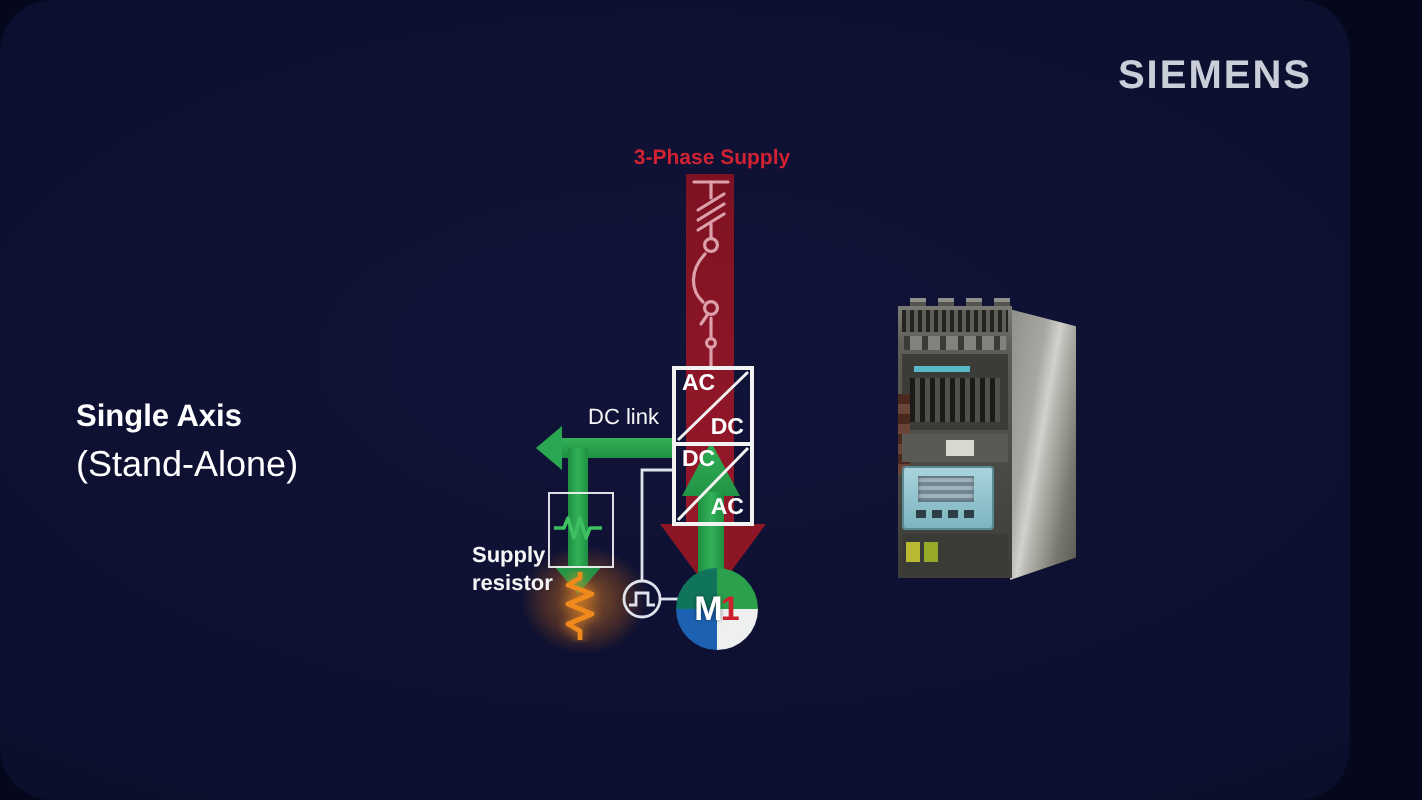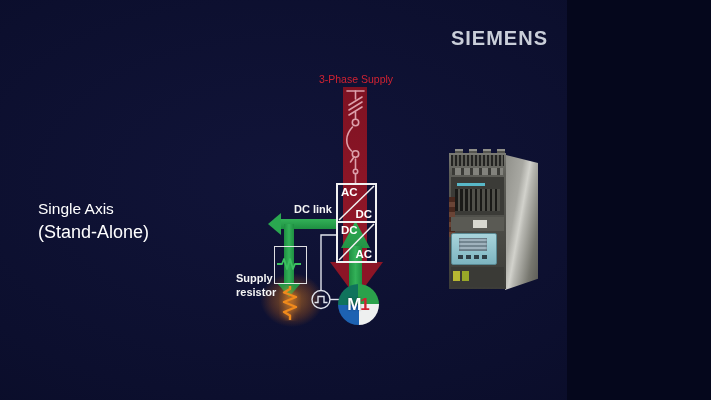--- a/index.html
+++ b/index.html
@@ -1,32 +1,33 @@
 <!DOCTYPE html>
 <html><head>
 <meta charset="utf-8">
 <style>
   html,body{margin:0;padding:0;background:#05071c;}
   #stage{
-    position:relative;width:567px;height:400px;overflow:hidden;
+    position:relative;width:675px;height:400px;overflow:hidden;
     font-family:"Liberation Sans",sans-serif;
     background:radial-gradient(ellipse 120% 100% at 50% 45%, #111439 0%, #0c0f2e 55%, #080a23 100%);
+    border-radius:26px;
   }
   .abs{position:absolute;}
 
   
   #logo{right:19px;top:27px;color:#c9ced9;font-weight:bold;font-size:20px;letter-spacing:1px;}
 
   
   #heading{left:38px;top:200px;color:#ffffff;}
-  #heading .t1{font-size:15.5px;font-weight:normal;}
+  #heading .t1{font-size:15.5px;font-weight:bold;}
   #heading .t2{font-size:18px;margin-top:4px;}
 
   
-  #supply-label{left:285px;top:73px;width:142px;text-align:center;color:#d02232;font-weight:normal;font-size:10.5px;}
+  #supply-label{left:285px;top:73px;width:142px;text-align:center;color:#d02232;font-weight:bold;font-size:10.5px;}
   #red-band{left:343px;top:87px;width:24px;height:176px;background:linear-gradient(180deg,#7e1222,#96182a);z-index:1;}
   #red-arrow-head{left:330px;top:262px;width:53px;height:36px;background:#8c1526;
     clip-path:polygon(0 0,100% 0,50% 100%);z-index:1;}
   .linework{stroke:#dda0ab;stroke-width:1.6;fill:none;stroke-linecap:round;}
 
   
   .conv-box{width:41px;height:40px;border:2px solid #f2f2f2;box-sizing:border-box;z-index:3;color:#ffffff;font-weight:bold;font-size:11.5px;}
   #rectifier{left:336px;top:183px;}
   #inverter{left:336px;top:221px;height:42px;}
   .conv-box .lab-tl{position:absolute;left:3px;top:1px;}
@@ -39,21 +40,21 @@
   .green-h{background:linear-gradient(180deg,#33b158,#1e8f41);z-index:2;}
   #up-shaft{left:349px;top:246px;width:13px;height:58px;}
   #up-head{left:341px;top:221px;width:29px;height:27px;background:linear-gradient(180deg,#2fae54,#239446);
     clip-path:polygon(50% 0,100% 100%,0 100%);z-index:2;}
   #dclink-band{left:280px;top:219px;width:56px;height:10px;}
   #dclink-head{left:268px;top:213px;width:13px;height:22px;background:#2aa750;
     clip-path:polygon(0 50%,100% 0,100% 100%);z-index:2;}
   #branch-shaft{left:284px;top:224px;width:10px;height:60px;}
   #branch-head{left:277px;top:283px;width:24px;height:14px;background:#239446;
     clip-path:polygon(50% 100%,0 0,100% 0);z-index:2;}
-  #dclink-label{left:294px;top:203px;color:#f5f5f5;font-weight:bold;font-size:11px;z-index:3;}
+  #dclink-label{left:294px;top:203px;color:#f5f5f5;font-weight:normal;font-size:11px;z-index:3;}
 
   
   #chopper-box{left:274px;top:246px;width:33px;height:38px;border:1.5px solid rgba(245,245,245,0.9);box-sizing:border-box;z-index:3;}
   #glow{left:250px;top:264px;width:84px;height:72px;z-index:1;
     background:radial-gradient(closest-side,rgba(240,140,30,0.55),rgba(200,100,20,0.28) 50%,rgba(0,0,0,0) 75%);}
   #braking-label{left:236px;top:271px;color:#f5f5f5;font-weight:bold;font-size:11px;line-height:14px;z-index:3;}
 
   
   .wire{stroke:#e0e3ec;stroke-width:1.4;fill:none;}
 

